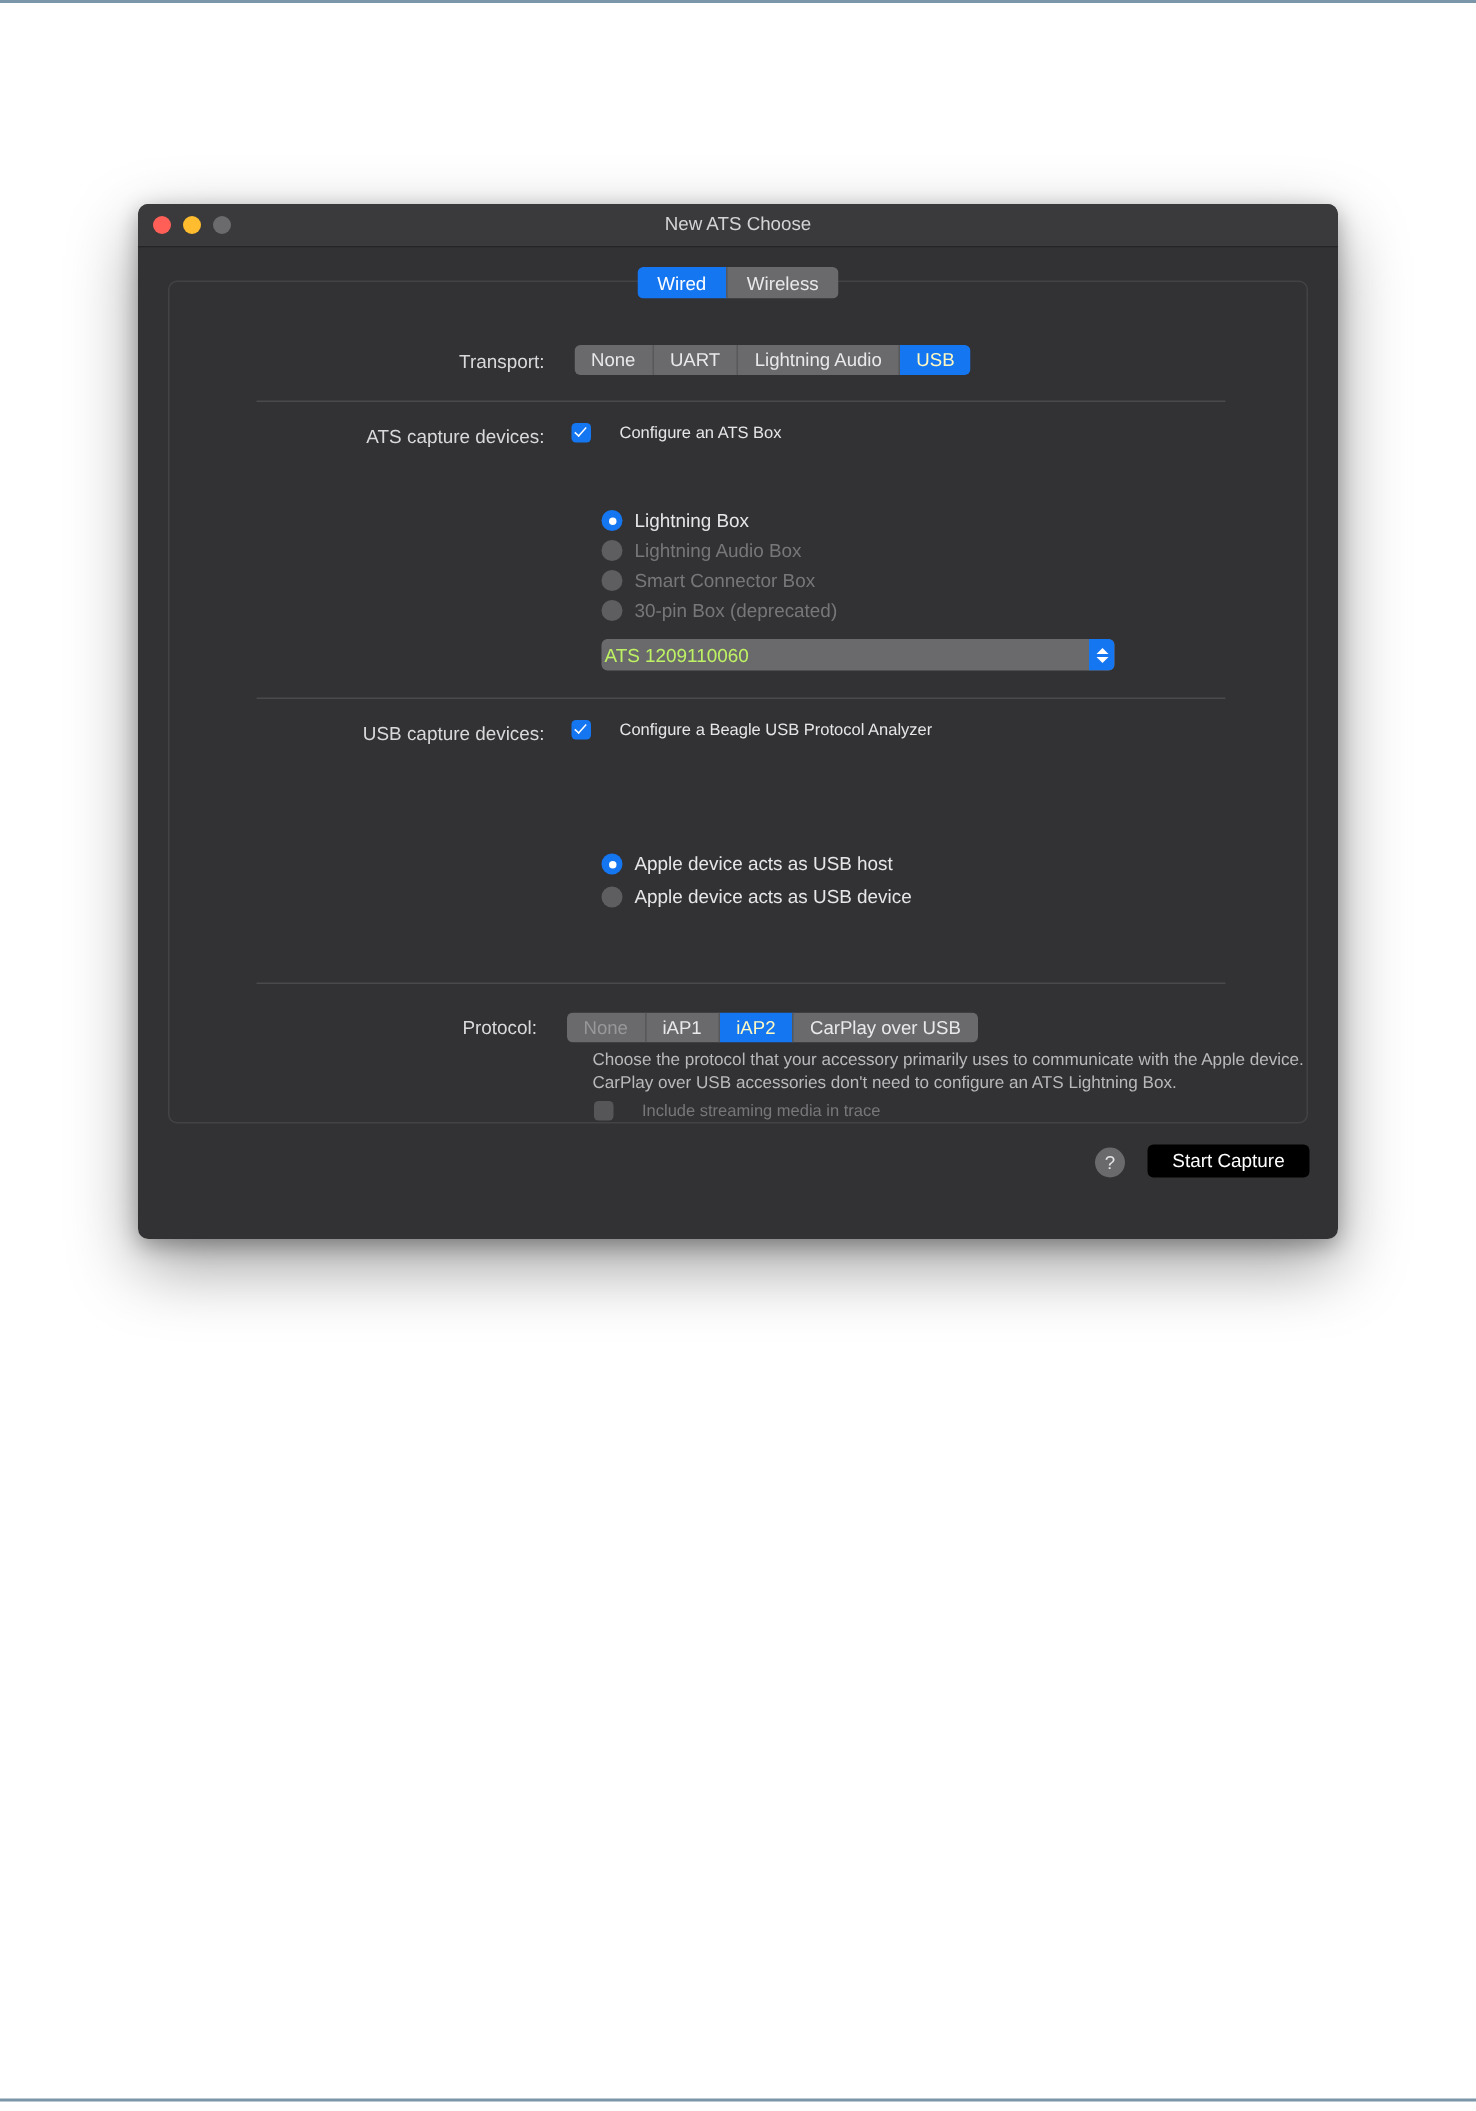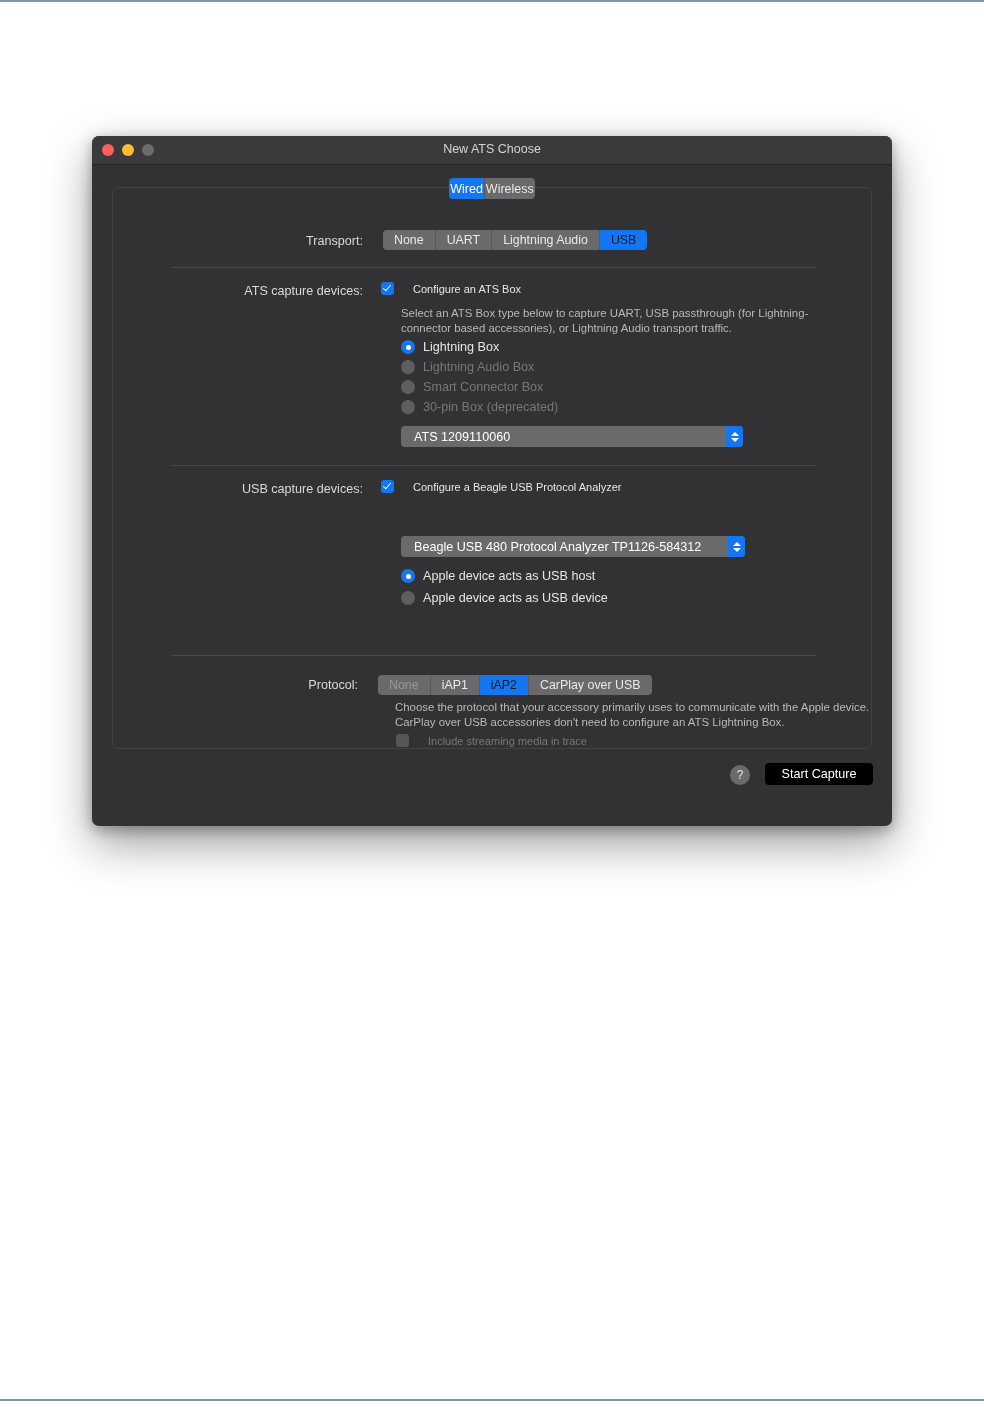--- a/index.html
+++ b/index.html
@@ -75,21 +75,21 @@
   }
   .tabseg {
     display: flex;
     border-radius: 4px;
     overflow: hidden;
     height: 21px;
   }
   .tabseg .seg {
     font-size: 12.5px;
     color: #e9e9eb;
-    padding: 0 1px;
+    padding: 0 13px;
     display: flex;
     align-items: center;
     background: #6a6a6c;
     border-right: 1px solid #58585a;
   }
   .tabseg .seg:last-child { border-right: none; }
   .tabseg .seg.on {
     background: #1576f1;
     color: #ffffff;
   }
@@ -133,21 +133,21 @@
     font-size: 12.4px;
     color: #e9e9eb;
     padding: 0 11px;
     display: flex;
     align-items: center;
     background: #6a6a6c;
     border-right: 1px solid #58585a;
     white-space: nowrap;
   }
   .segctl .seg:last-child { border-right: none; }
-  .segctl .seg.on { background: #1576f1; color: #0f172a; }
+  .segctl .seg.on { background: #1576f1; color: #fef9c3; }
   .segctl .seg.off { color: #98989a; }
 
   
   .cbrow { position: absolute; display: flex; align-items: center; }
   .cbox {
     width: 13px; height: 13px;
     border-radius: 3px;
     background: #1576f1;
     position: relative;
     flex: none;
@@ -209,22 +209,22 @@
     position: absolute;
     height: 21px;
     background: #6a6a6c;
     border-radius: 4px;
     display: flex;
     align-items: center;
     overflow: hidden;
   }
   .popup .pval {
     font-size: 12.6px;
-    color: #ffffff;
-    padding-left: 13px;
+    color: #bef264;
+    padding-left: 2px;
     white-space: nowrap;
     flex: 1;
   }
   .popup .parrows {
     width: 17px;
     height: 21px;
     background: #1576f1;
     display: flex;
     flex-direction: column;
     align-items: center;
@@ -308,21 +308,20 @@
 
     <div class="hr" style="top:79px;"></div>
 
     <div class="rlabel" style="left:60px; top:96px;">ATS capture devices:</div>
 
     <div class="cbrow" style="left:268px; top:94px;">
       <div class="cbox"></div>
       <div class="cblabel">Configure an ATS Box</div>
     </div>
 
-    <div class="helptext" style="left:288px; top:118px; width:445px;">Select an ATS Box type below to capture UART, USB passthrough (for Lightning-connector based accessories), or Lightning Audio transport traffic.</div>
 
     <div class="rdrow" style="left:288px; top:152px;">
       <div class="radio"></div>
       <div class="rdlabel">Lightning Box</div>
     </div>
     <div class="rdrow" style="left:288px; top:172px;">
       <div class="radio off"></div>
       <div class="rdlabel dim">Lightning Audio Box</div>
     </div>
     <div class="rdrow" style="left:288px; top:192px;">
@@ -345,27 +344,20 @@
     <div class="hr" style="top:277px;"></div>
 
     <div class="rlabel" style="left:60px; top:294px;">USB capture devices:</div>
 
     <div class="cbrow" style="left:268px; top:292px;">
       <div class="cbox"></div>
       <div class="cblabel">Configure a Beagle USB Protocol Analyzer</div>
     </div>
 
 
-    <div class="popup" style="left:288px; top:348px; width:344px;">
-      <div class="pval">Beagle USB 480 Protocol Analyzer TP1126-584312</div>
-      <div class="parrows">
-        <div class="chev up"></div>
-        <div class="chev down"></div>
-      </div>
-    </div>
 
     <div class="rdrow" style="left:288px; top:381px;">
       <div class="radio"></div>
       <div class="rdlabel">Apple device acts as USB host</div>
     </div>
     <div class="rdrow" style="left:288px; top:403px;">
       <div class="radio off"></div>
       <div class="rdlabel">Apple device acts as USB device</div>
     </div>
 

